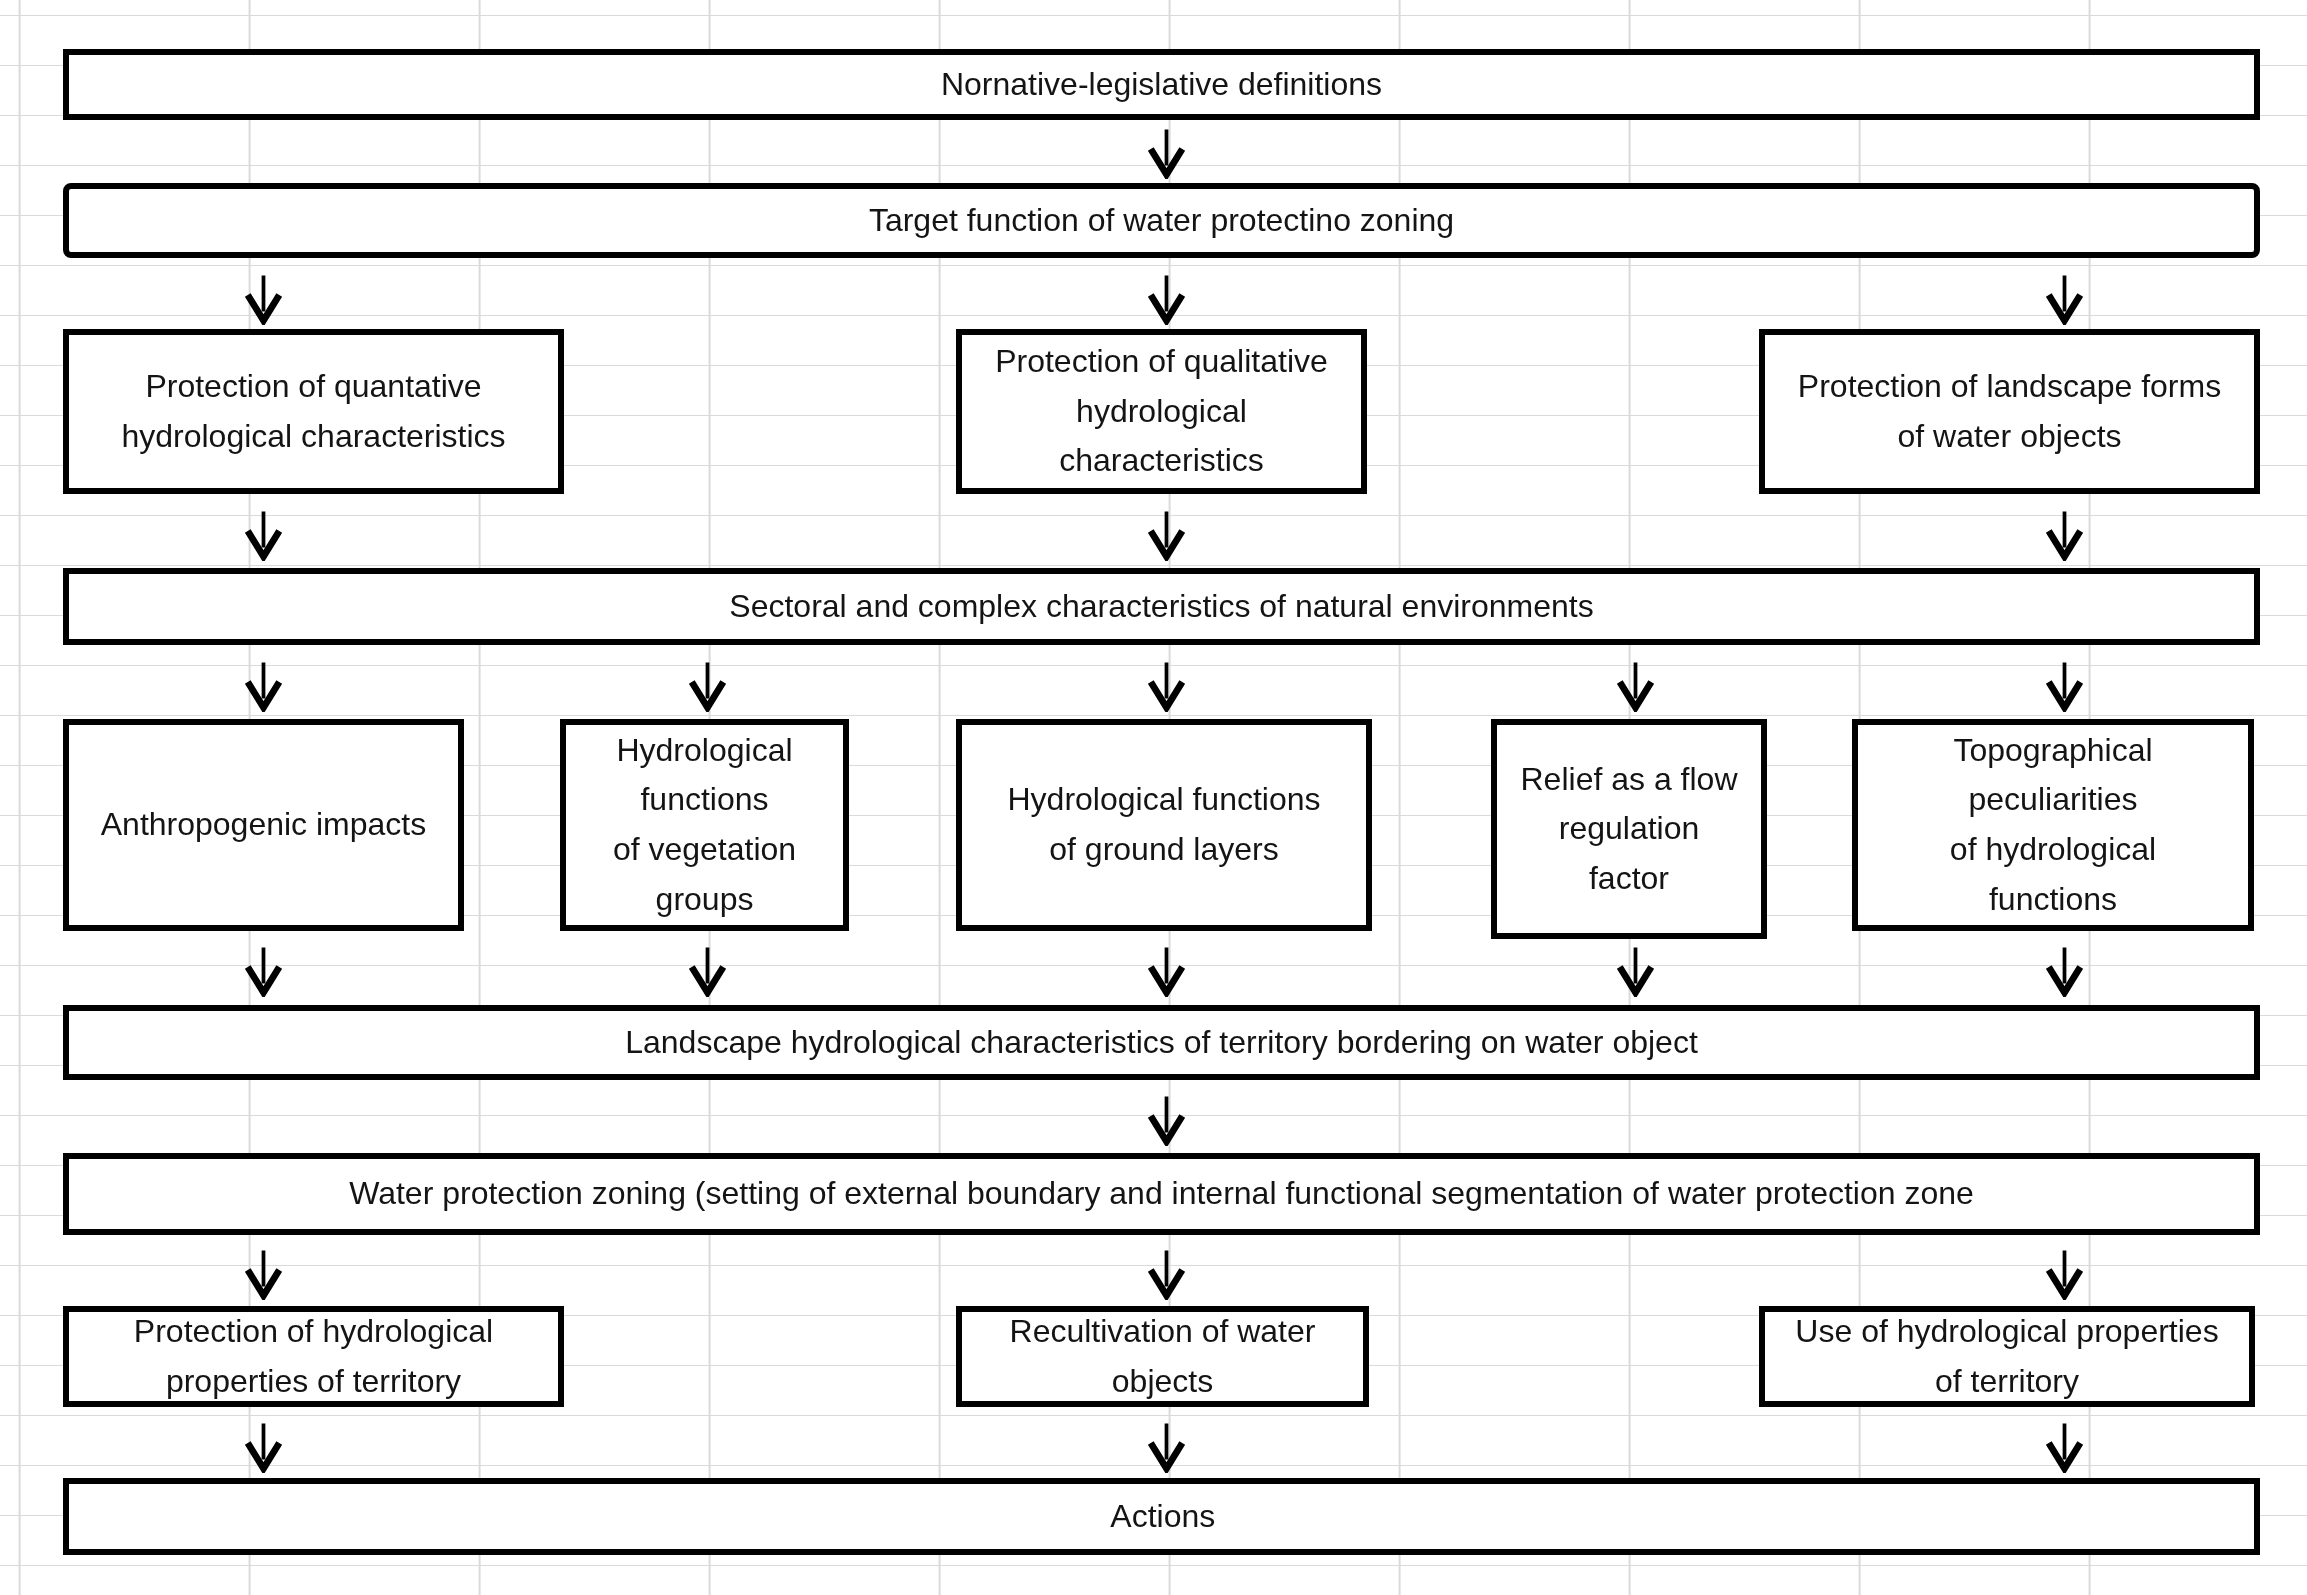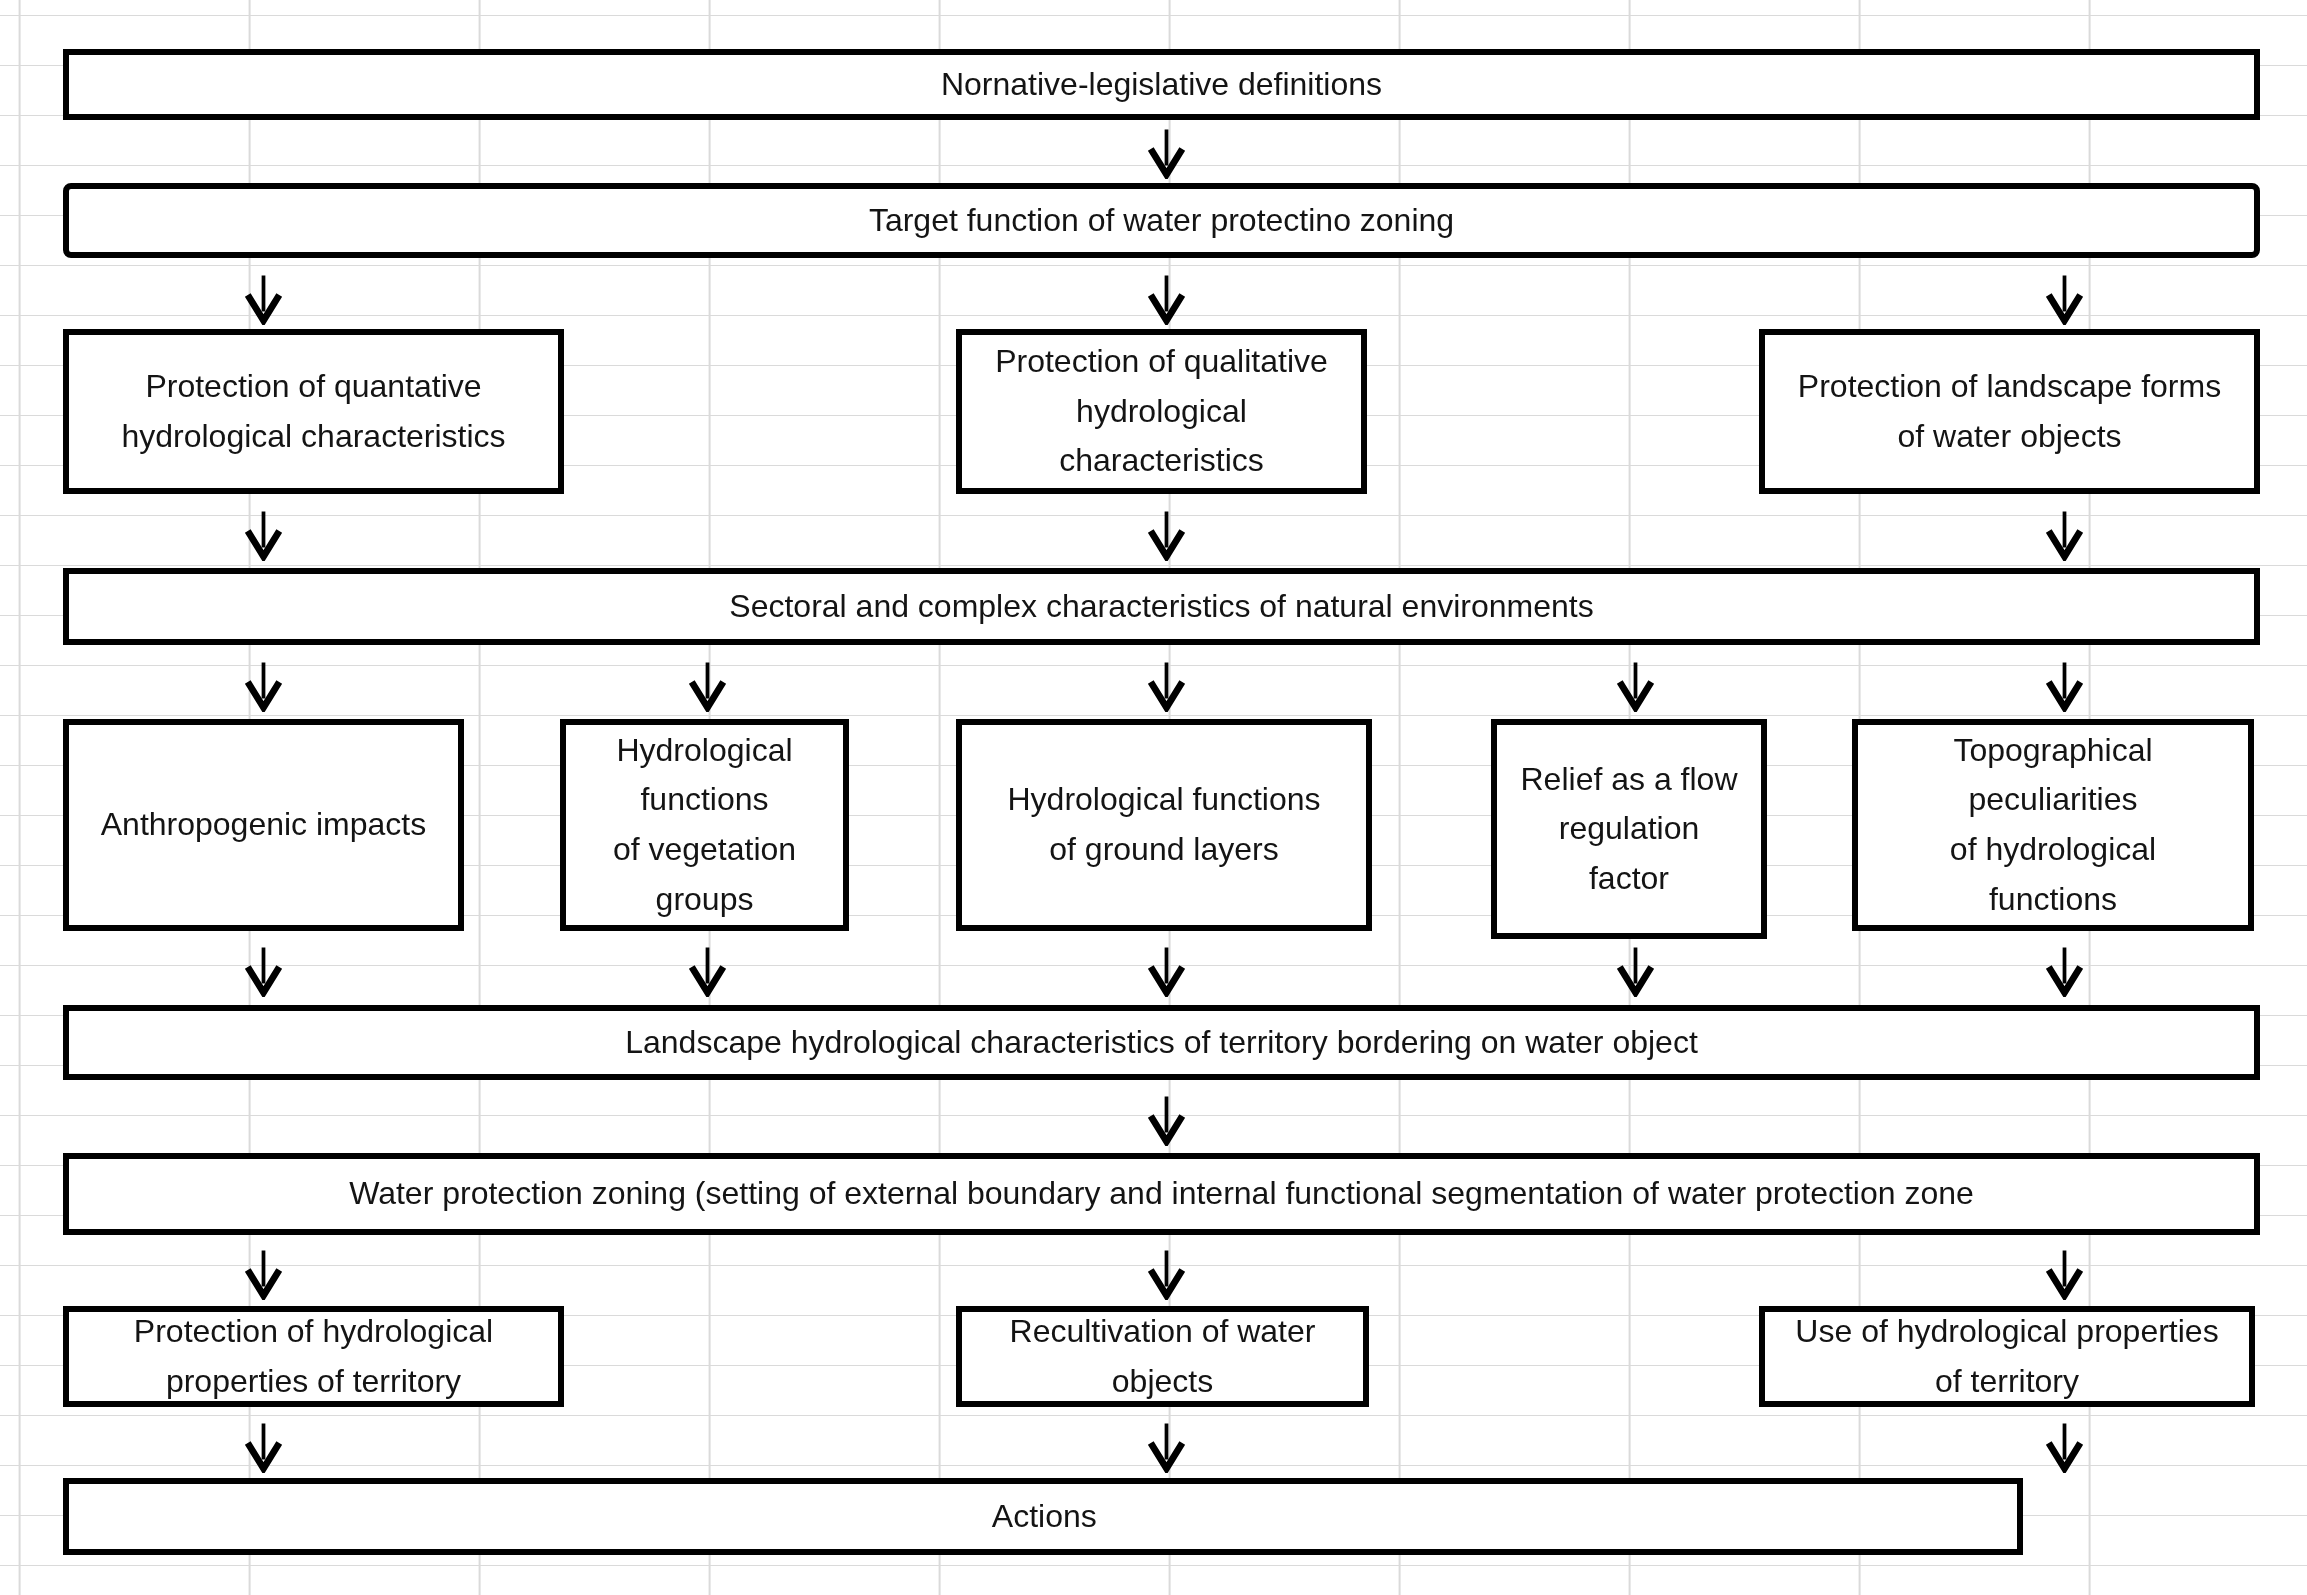--- a/index.html
+++ b/index.html
@@ -232,16 +232,16 @@
         <path d="M5 28 L26 62 L47 28" stroke="#000" stroke-width="9" fill="none"></path>
       </svg>
   </div>
   <div class="arrow" style="left:2045px;top:1422px;">
     <svg viewBox="0 0 52 68">
         <path d="M26 2 V50" stroke="#000" stroke-width="5" fill="none"></path>
         <path d="M5 28 L26 62 L47 28" stroke="#000" stroke-width="9" fill="none"></path>
       </svg>
   </div>
 
-  <div class="node" style="left:63px;top:1478px;width:1960px;height:77px;padding-left:13px;">Actions</div>
+  <div class="node" style="left:63px;top:1478px;width:2197px;height:77px;padding-left:13px;">Actions</div>
 
 </div>
 
 
 </body></html>

